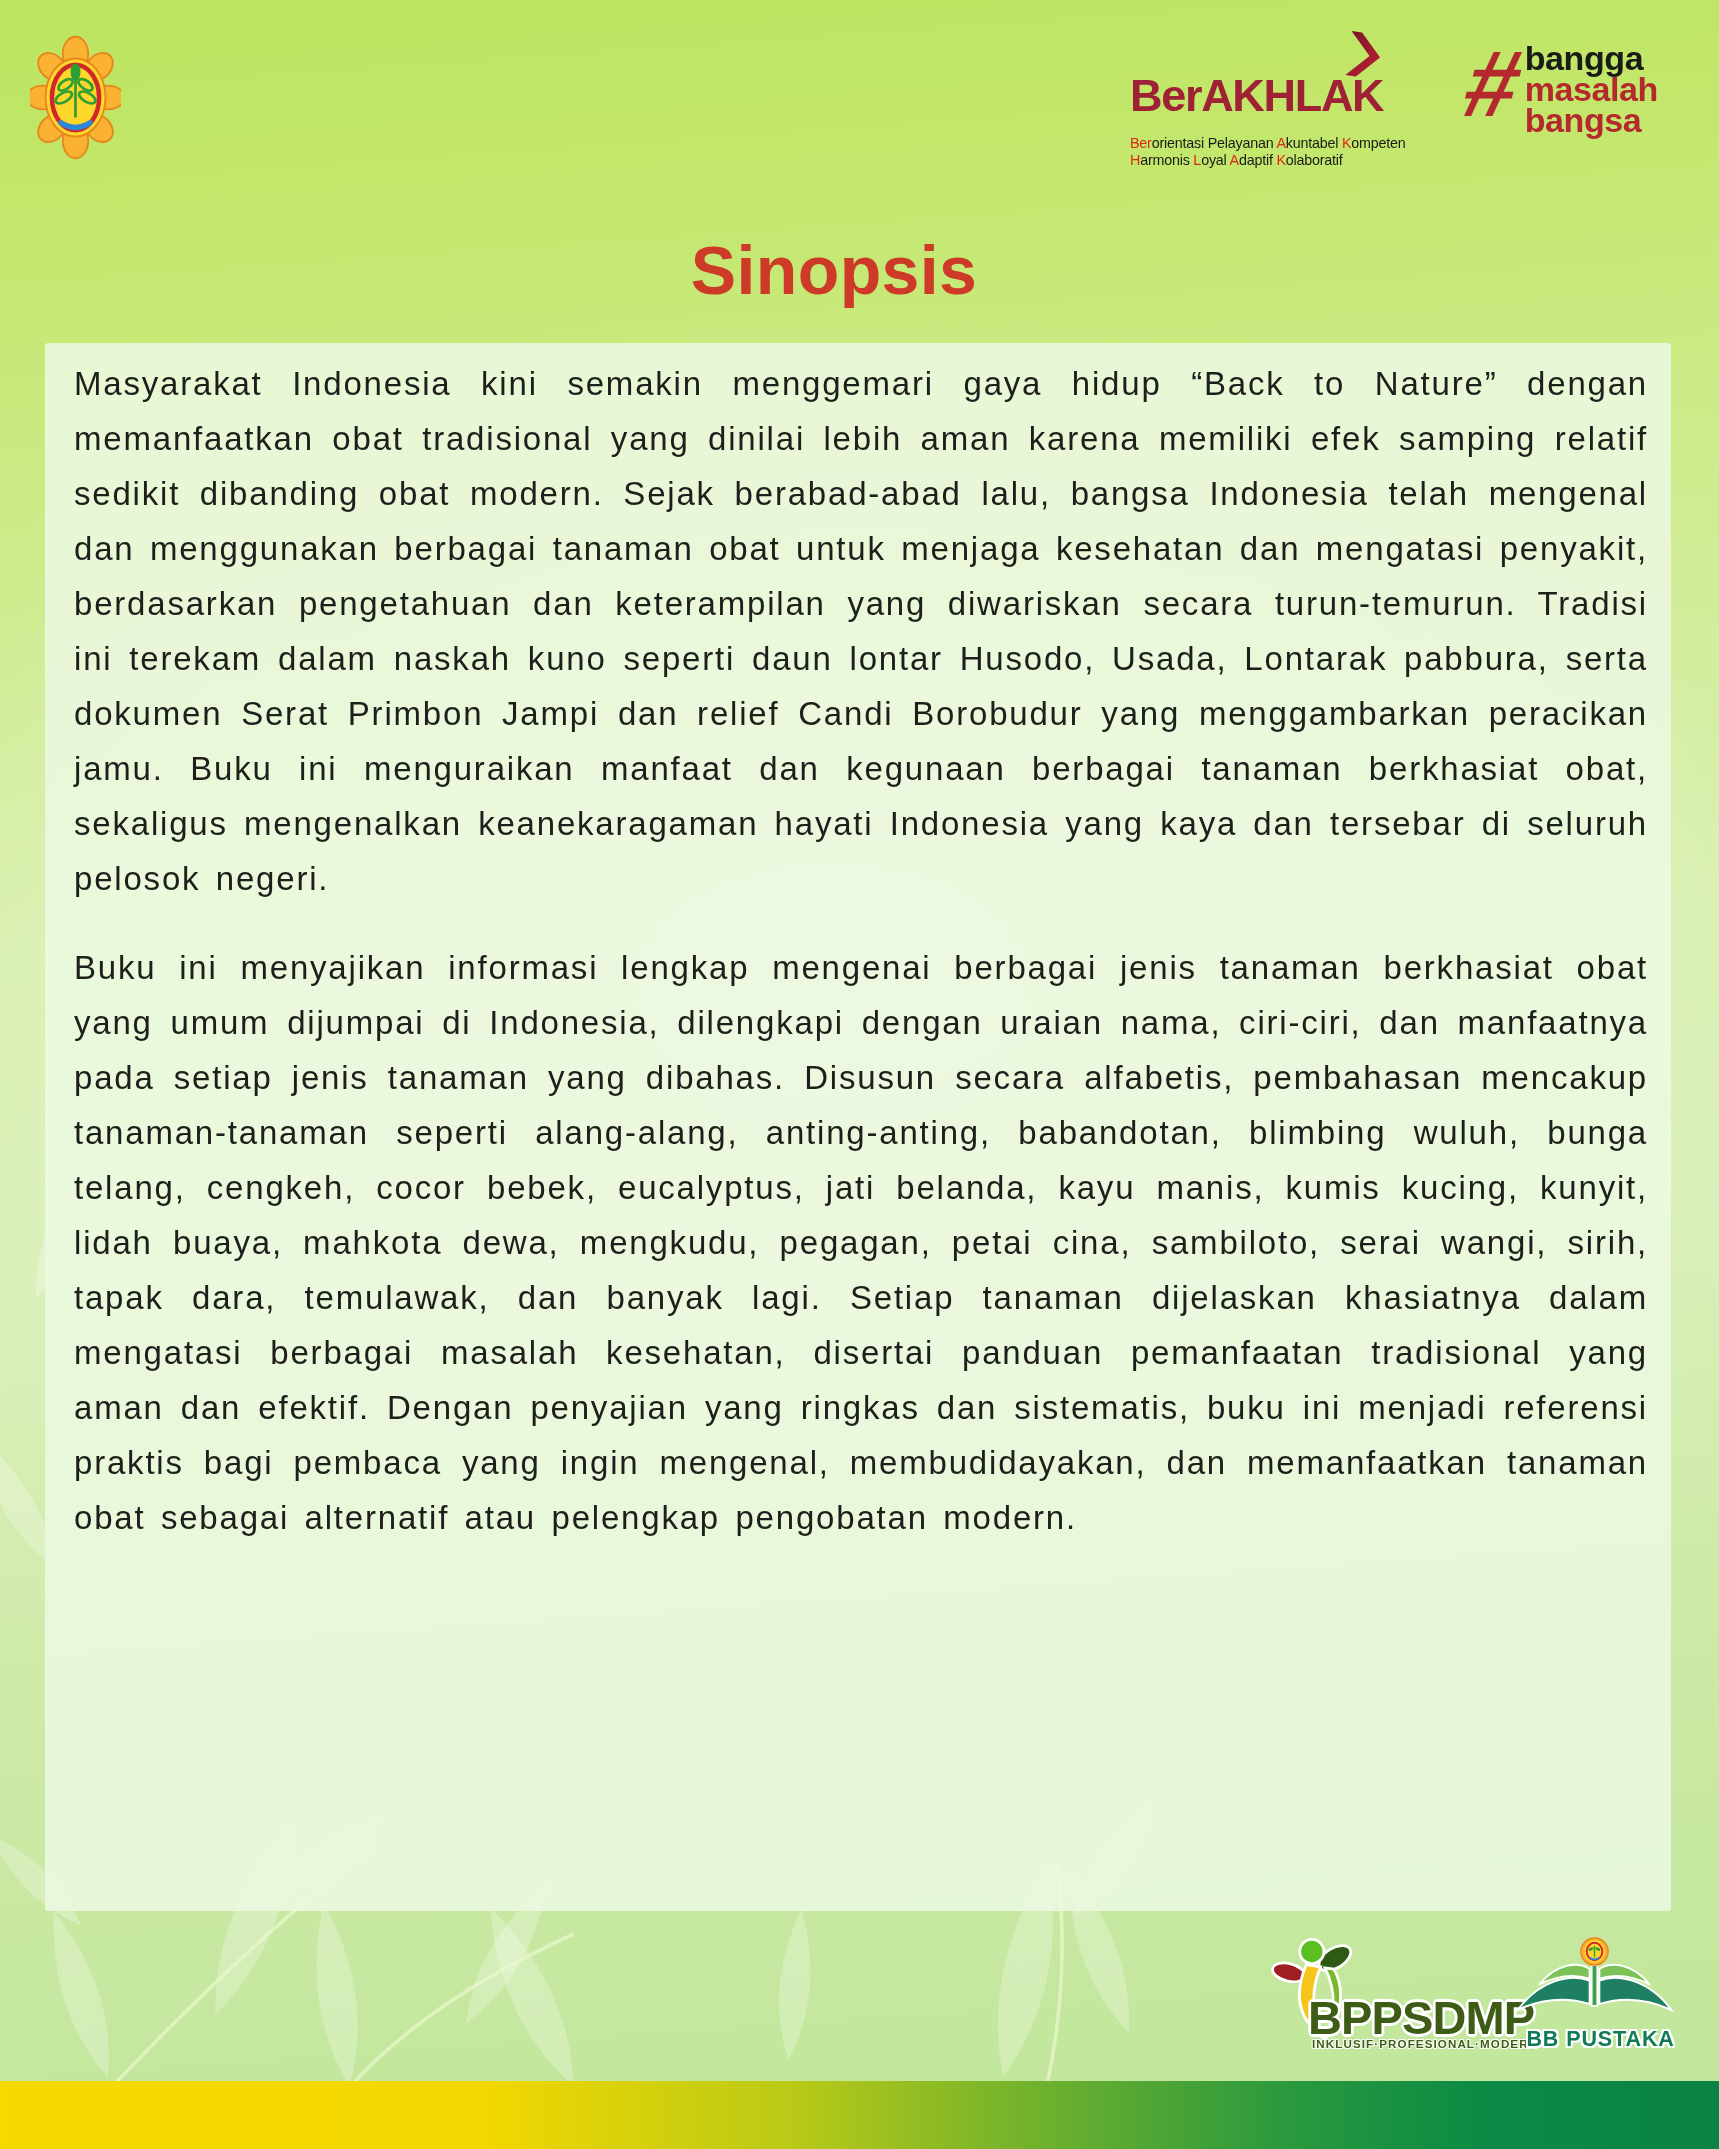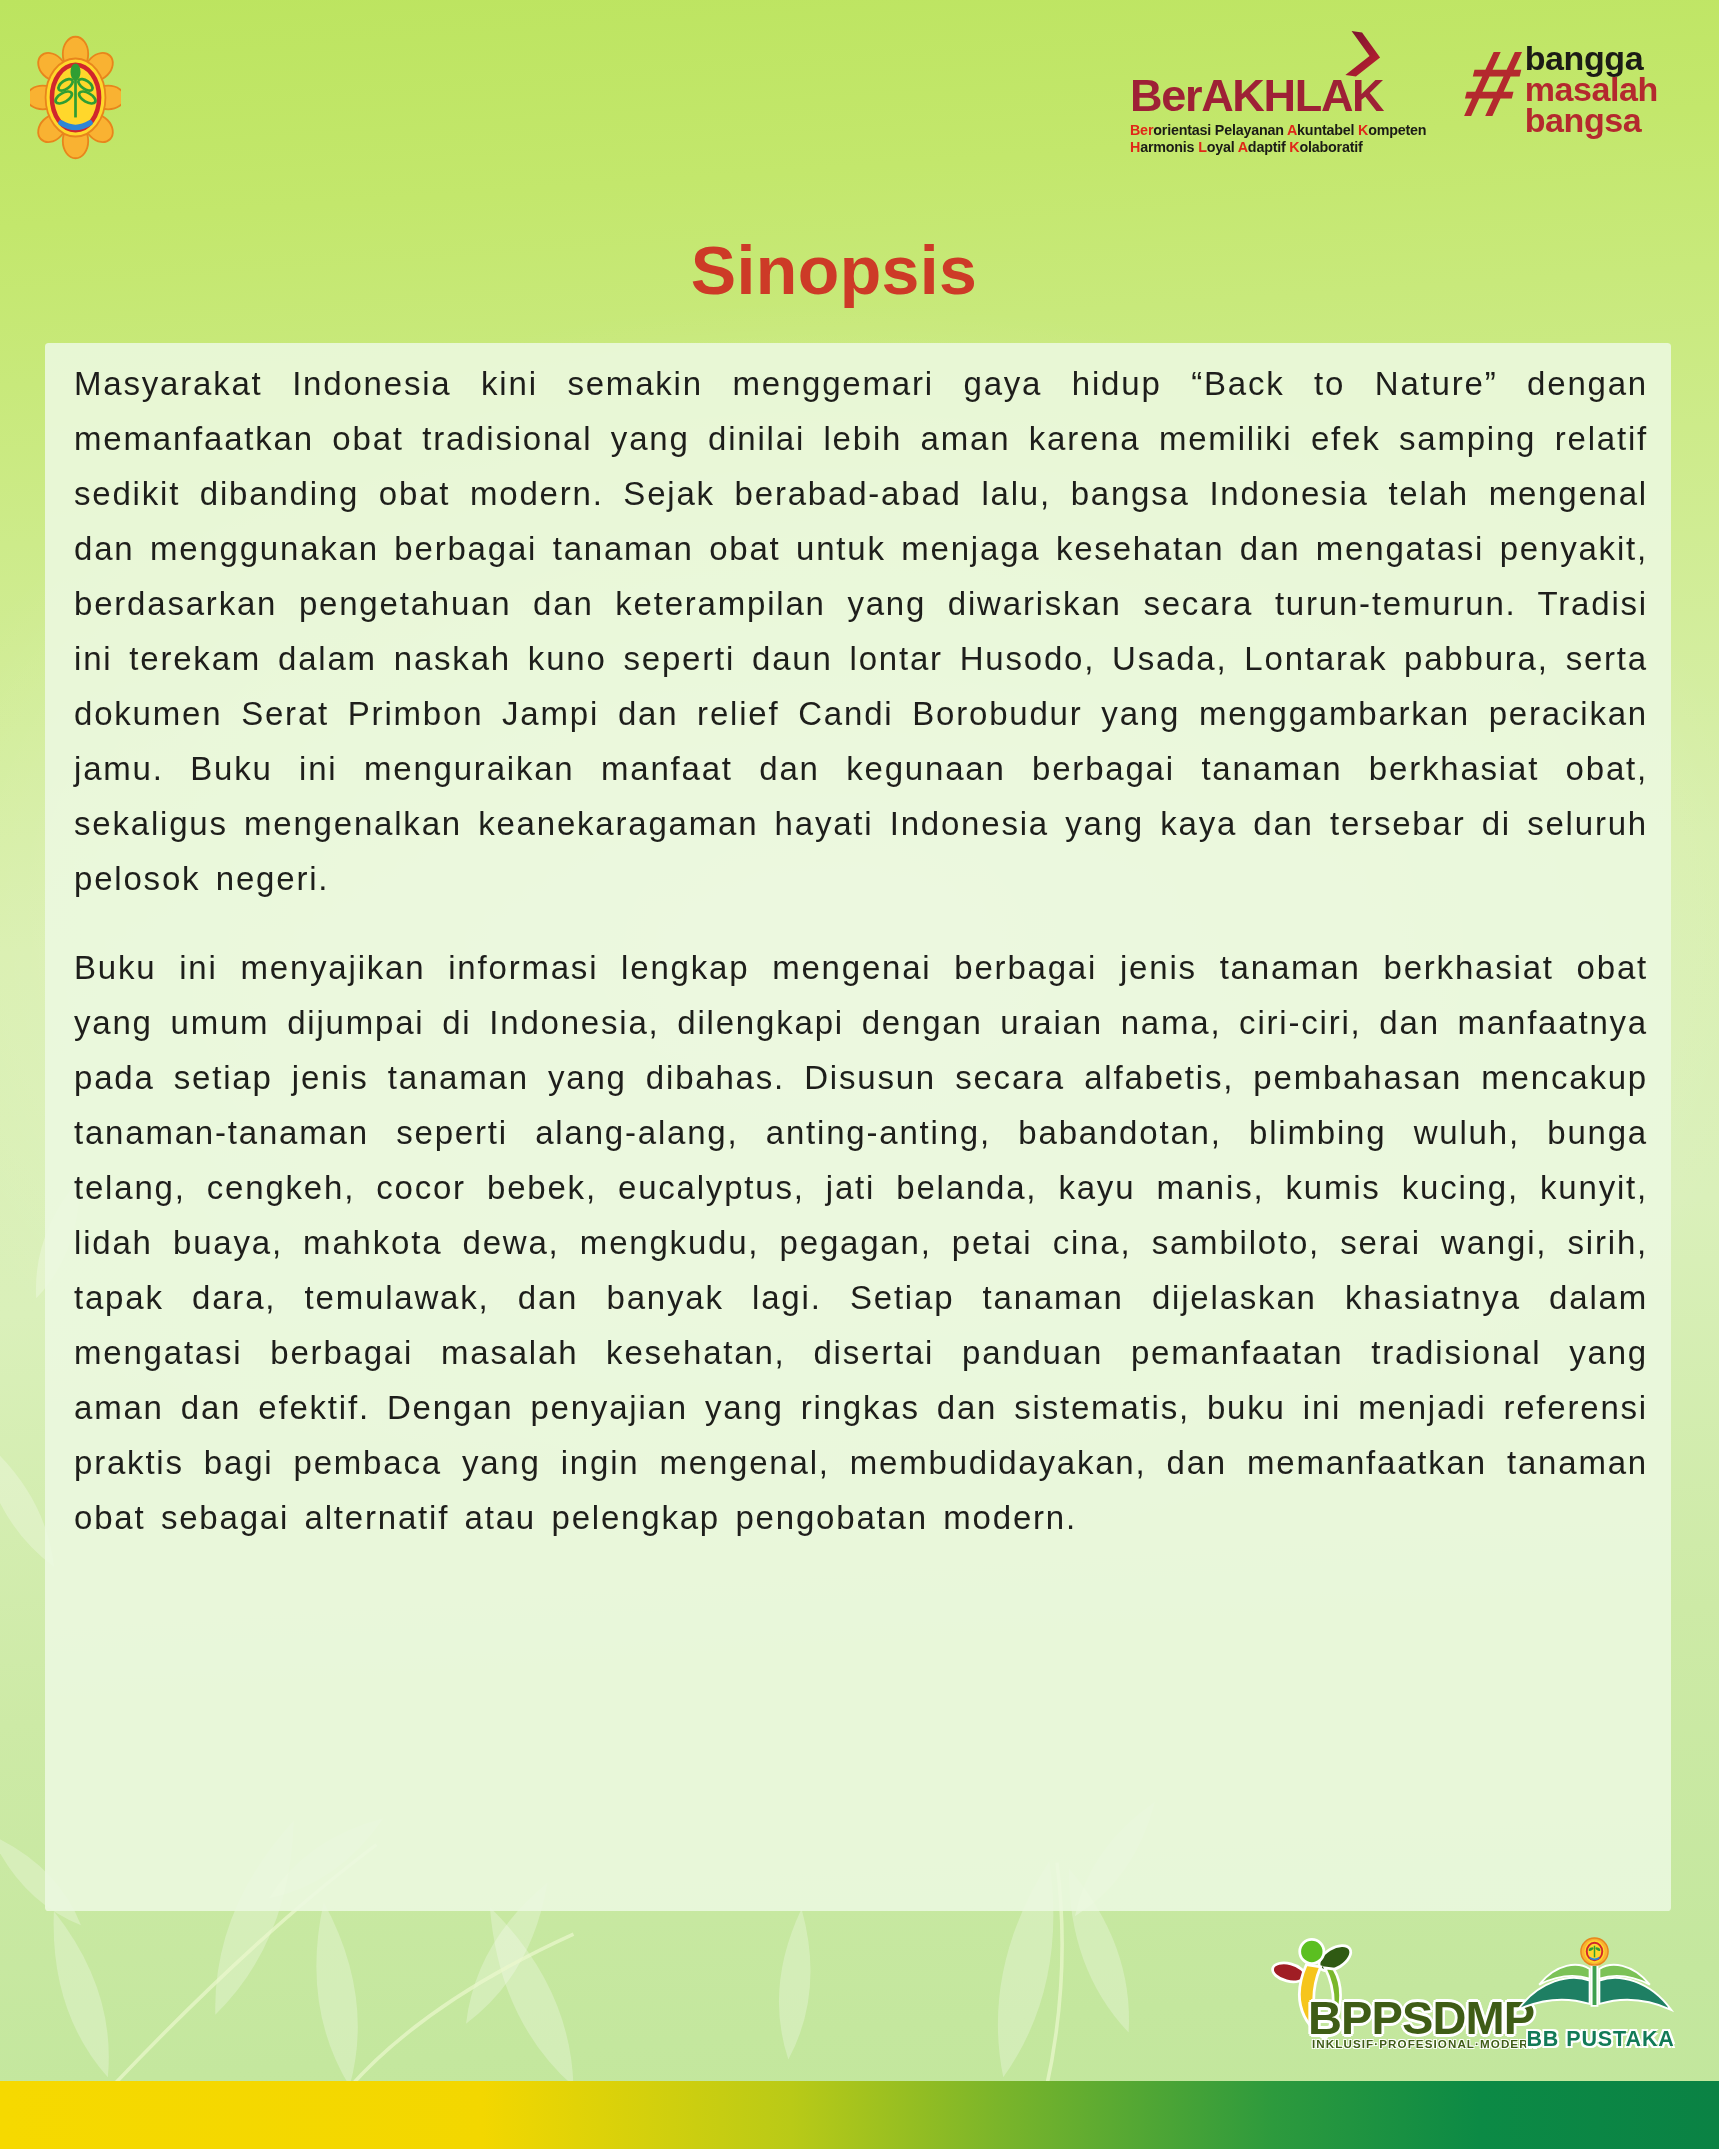--- a/index.html
+++ b/index.html
@@ -10,21 +10,21 @@
       radial-gradient(ellipse 1343px 896px at 48% 44%, rgba(255,255,255,0.50), rgba(255,255,255,0) 72%),
       linear-gradient(176deg,#bce45f 0%,#c3e76c 10%,#cdeb8a 24%,#d8efad 42%,#daf0ba 58%,#cdeaa6 76%,#c4e79e 92%,#c1e69c 100%);
   }
   .leafbg{position:absolute;left:0;top:0;width:1720px;height:2149px;pointer-events:none;}
   
   .kementan-logo{position:absolute;left:30px;top:34px;width:91px;height:127px;}
   .ministry{position:absolute;left:136px;top:68px;color:#17512a;font-weight:800;font-size:26px;line-height:34px;letter-spacing:0.4px;}
   .berakhlak{position:absolute;left:1130px;top:52px;width:304px;}
   .berakhlak .word{font-weight:800;font-size:45px;letter-spacing:-1.3px;color:#9e2136;line-height:47px;margin-top:20px;}
   .berakhlak .arrow{position:absolute;left:213px;top:-23px;}
-  .berakhlak .tagline{margin-top:3px;font-size:14.3px;font-weight:700;line-height:17px;letter-spacing:-0.2px;color:#1b1b16;}
+  .berakhlak .tagline{margin-top:16px;font-size:14.3px;font-weight:400;line-height:17px;letter-spacing:-0.2px;color:#1b1b16;}
   .bangga{position:absolute;left:1467px;top:39px;display:flex;align-items:flex-start;}
   .bangga .hash{font-size:94px;line-height:90px;font-weight:900;color:#b4292e;transform:skewX(-14deg);margin-right:5.4px;}
   .bangga .words{display:flex;flex-direction:column;font-weight:800;font-size:34px;line-height:31px;letter-spacing:-0.4px;margin-top:4px;}
   .bangga .w1{color:#1b1b16;}
   .bangga .w2,.bangga .w3{color:#b4292e;}
   
   .title{position:absolute;left:0;top:231px;width:1668px;text-align:center;font-size:68px;font-weight:800;color:#cd3a27;letter-spacing:0.4px;}
   
   .panel{
     position:absolute;left:45px;top:343px;width:1626px;height:1568px;

